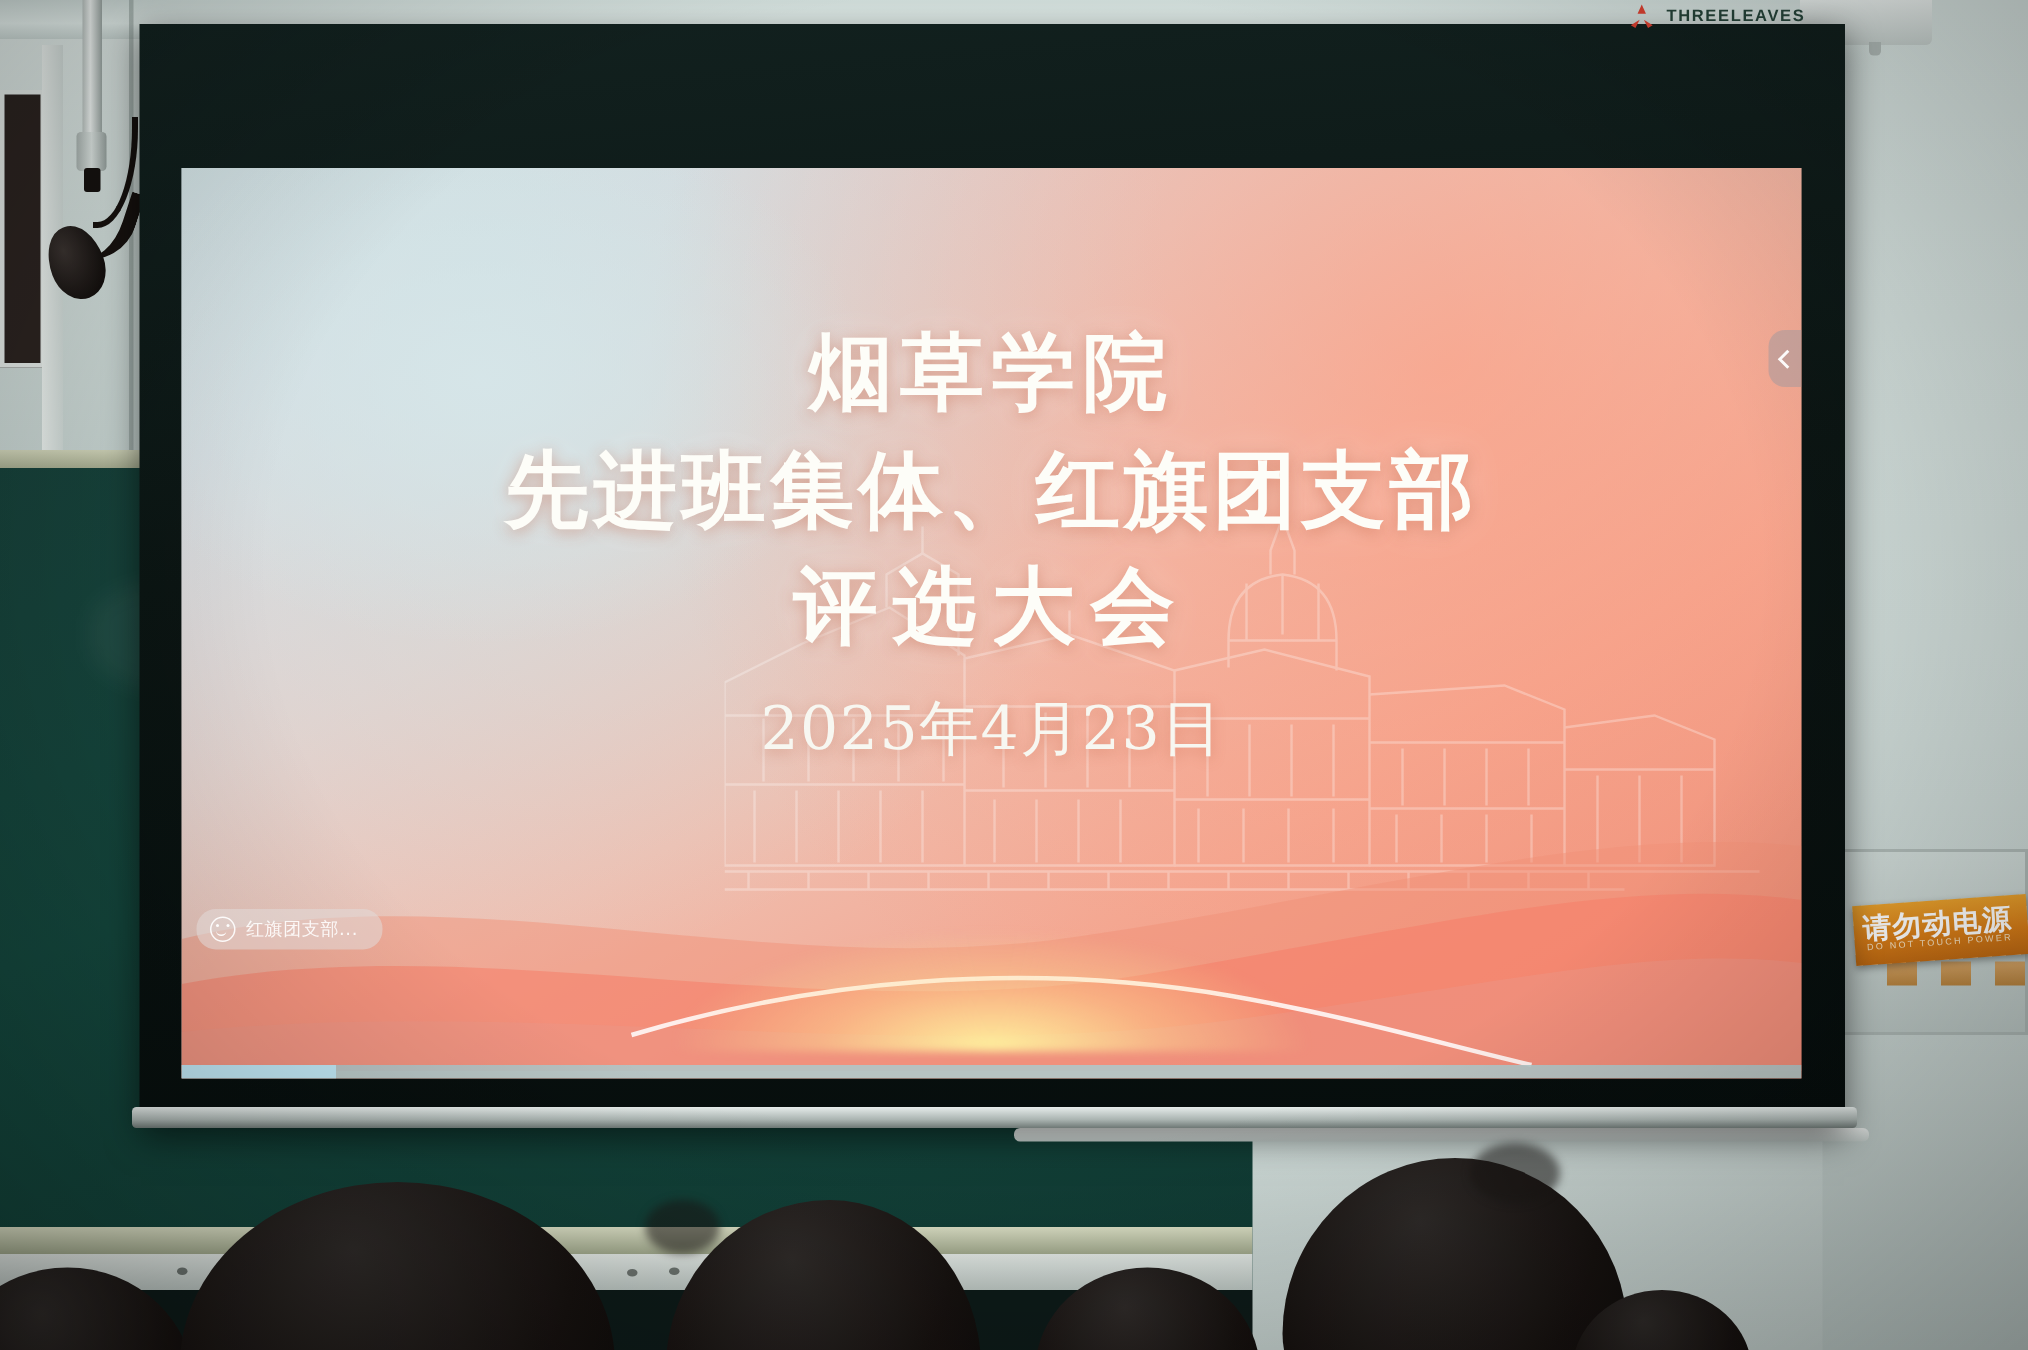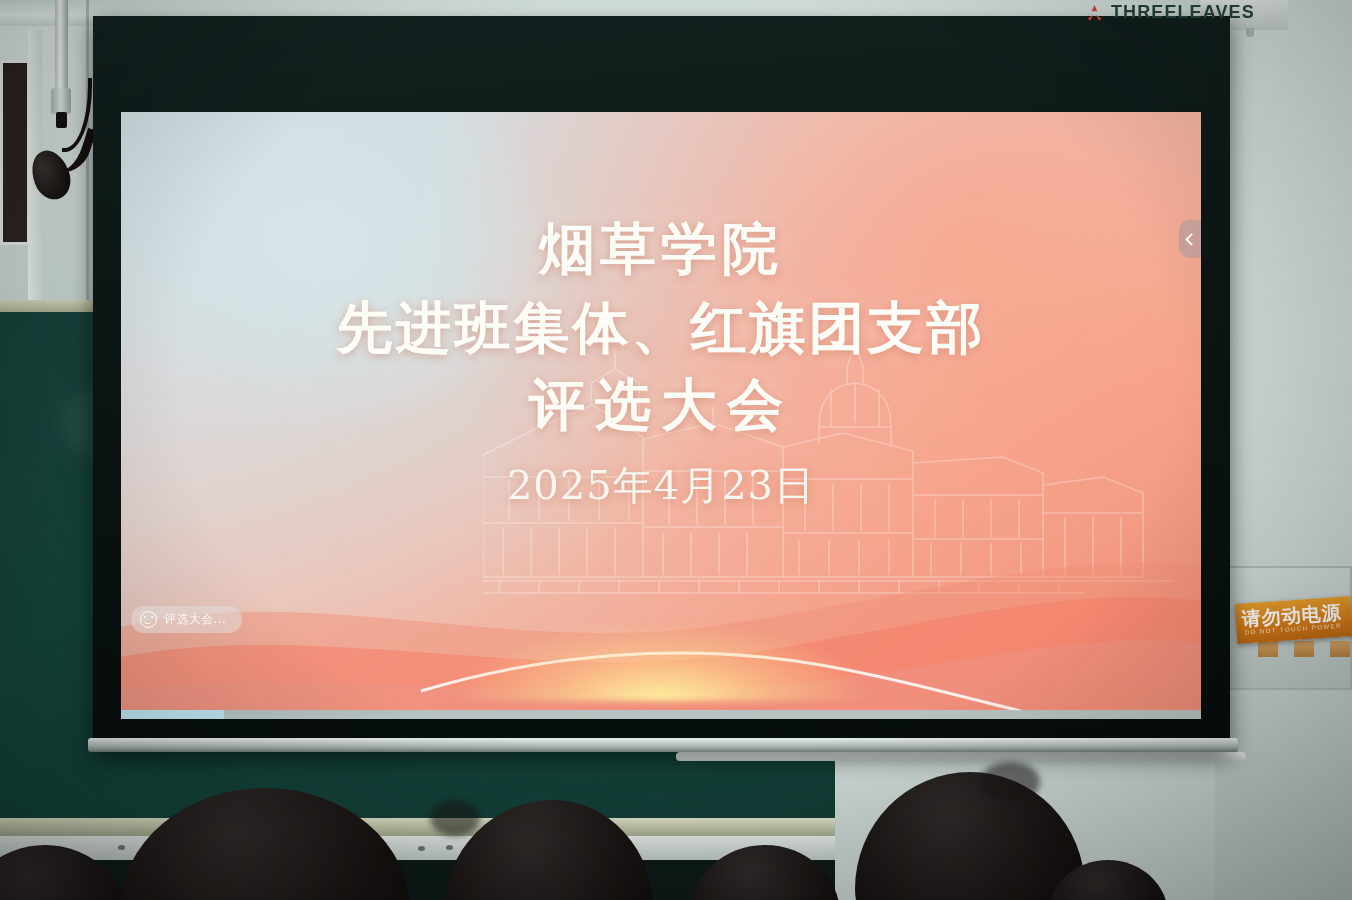--- a/index.html
+++ b/index.html
@@ -176,21 +176,21 @@
     display: flex;
     align-items: center;
     gap: 7px;
     z-index: 25;
   }
   .brand-logo {
     width: 19px; height: 18px;
     position: relative;
   }
   .brand-name {
-    font-size: 18px;
+    font-size: 11px;
     font-weight: bold;
     letter-spacing: 1.1px;
     color: #203a31;
     font-family: "Liberation Sans", sans-serif;
     text-align: center;
   }
   .proj-housing {
     position: absolute;
     left: 1200px; top: 0;
     width: 88px; height: 30px;
@@ -632,21 +632,21 @@
         <div class="title-line-2">先进班集体、红旗团支部</div>
         <div class="title-line-3">评选大会</div>
         <div class="slide-date">2025年4月23日</div>
       </div>
 
 
       <div class="chat-input">
         <span class="chat-smiley">
             <span></span>
           </span>
-        <span class="chat-placeholder">评选大会...</span>
+        <span class="chat-placeholder">红旗团支部...</span>
       </div>
 
       <div class="collapse-btn">
         <span></span>
       </div>
 
       <div class="progress-track">
         <div class="progress-fill"></div>
       </div>
 

